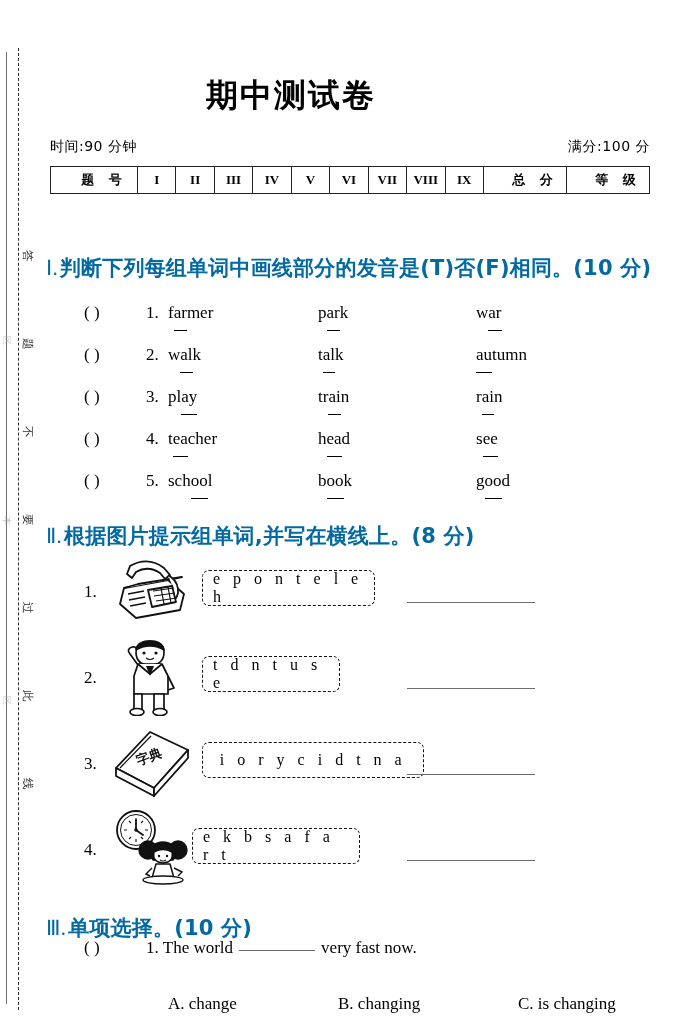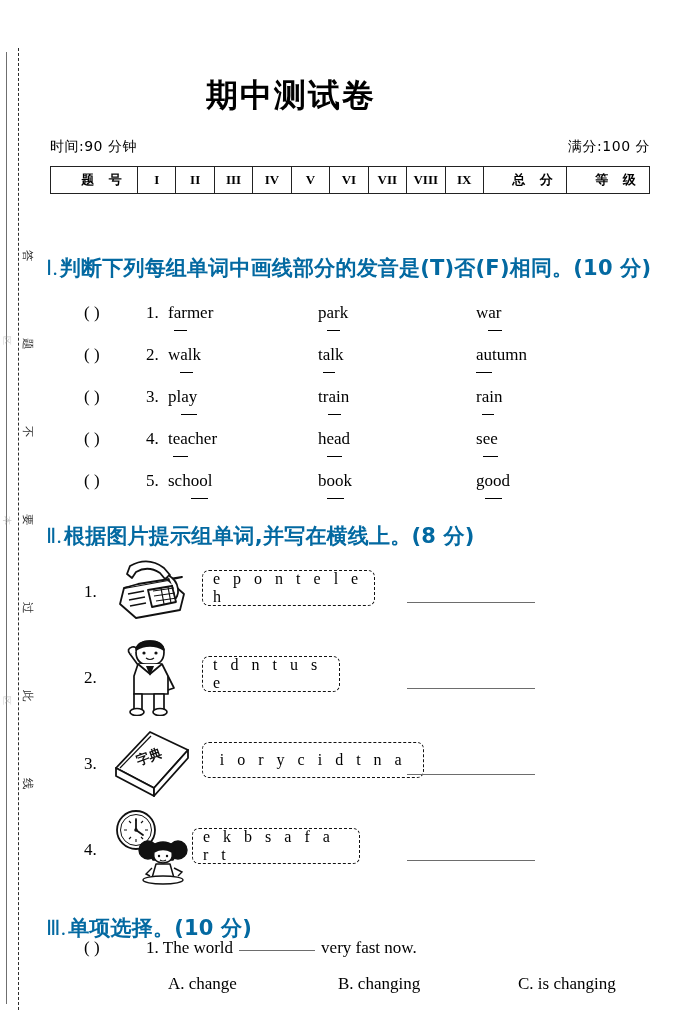--- a/index.html
+++ b/index.html
@@ -223,21 +223,21 @@
   }
   .mc-opts {
     position: absolute;
     left: 168px;
     width: 520px;
     font-family: "Liberation Serif", serif;
     font-size: 17px;
     white-space: nowrap;
   }
   .mc-opts .op { display: inline-block; }
-  .mc-opts .opA { width: 170px; }
+  .mc-opts .opA { width: 170px; margin-top: 20px; }
   .mc-opts .opB { width: 180px; }
 </style>
 </head>
 <body>
 
 <div id="page">
 
   <div class="seal-solid-line"></div>
   <div class="seal-dash-line"></div>
   <div class="seal-text">

